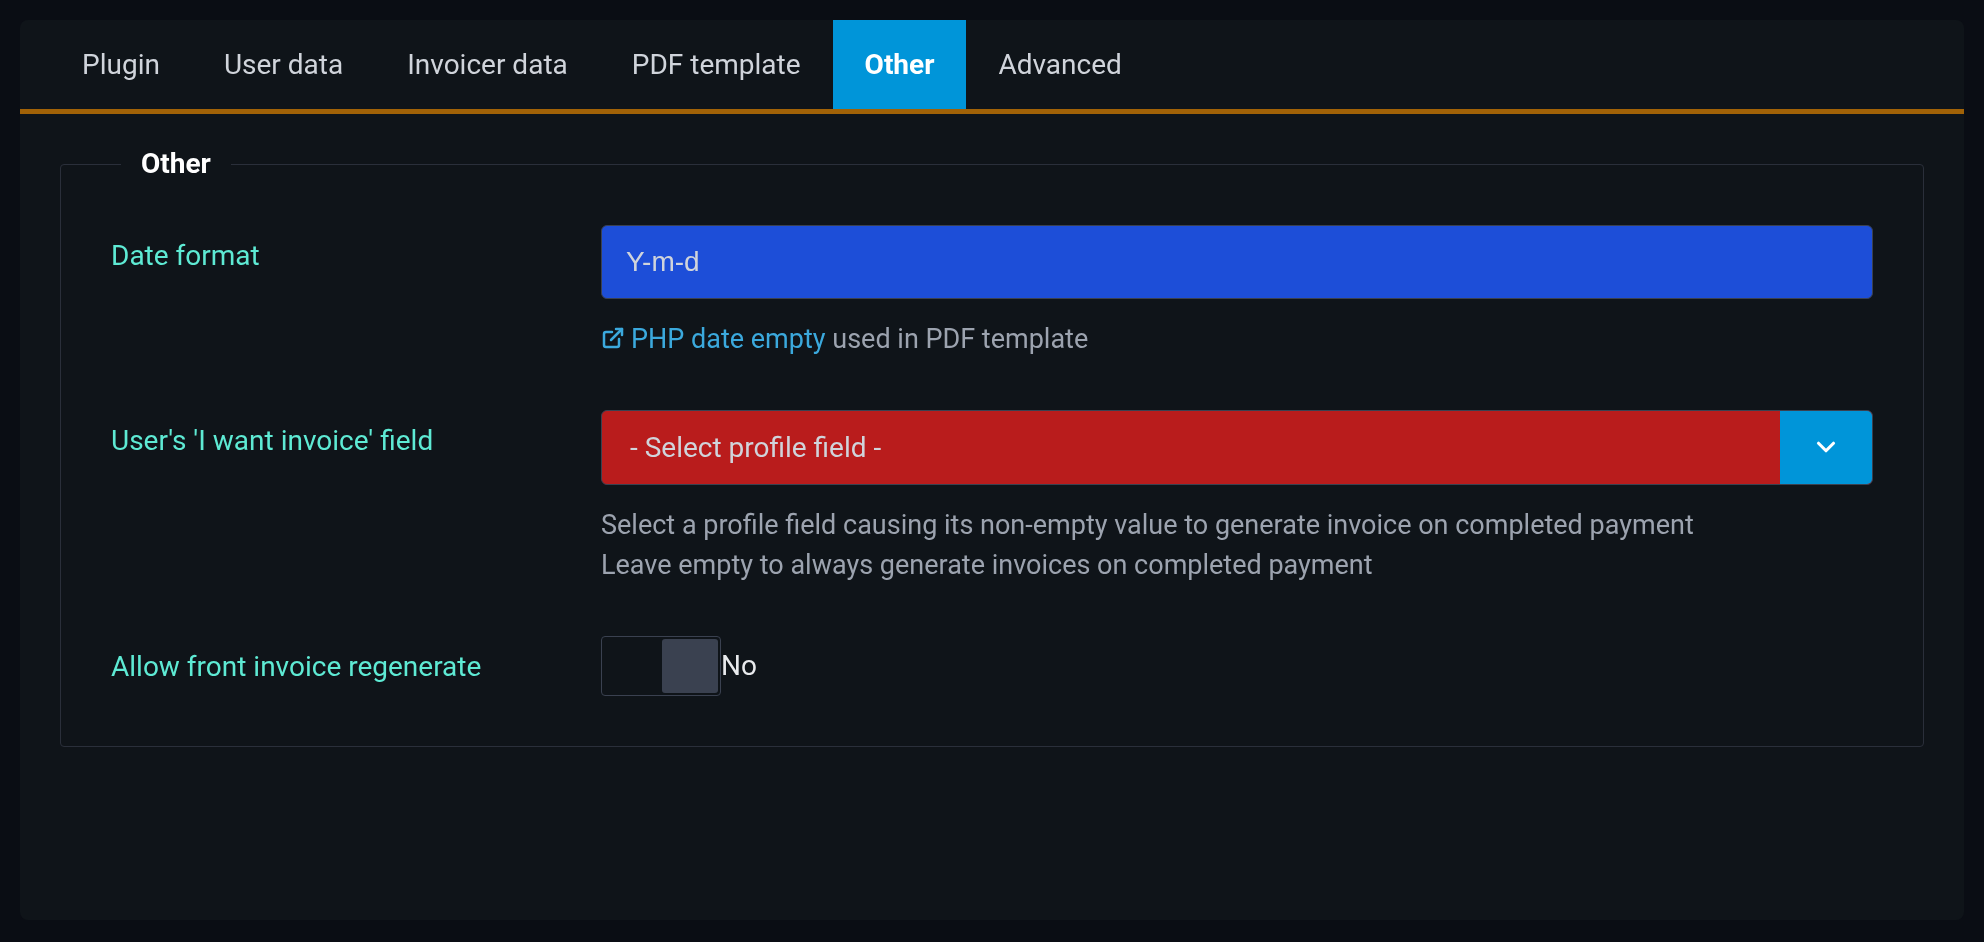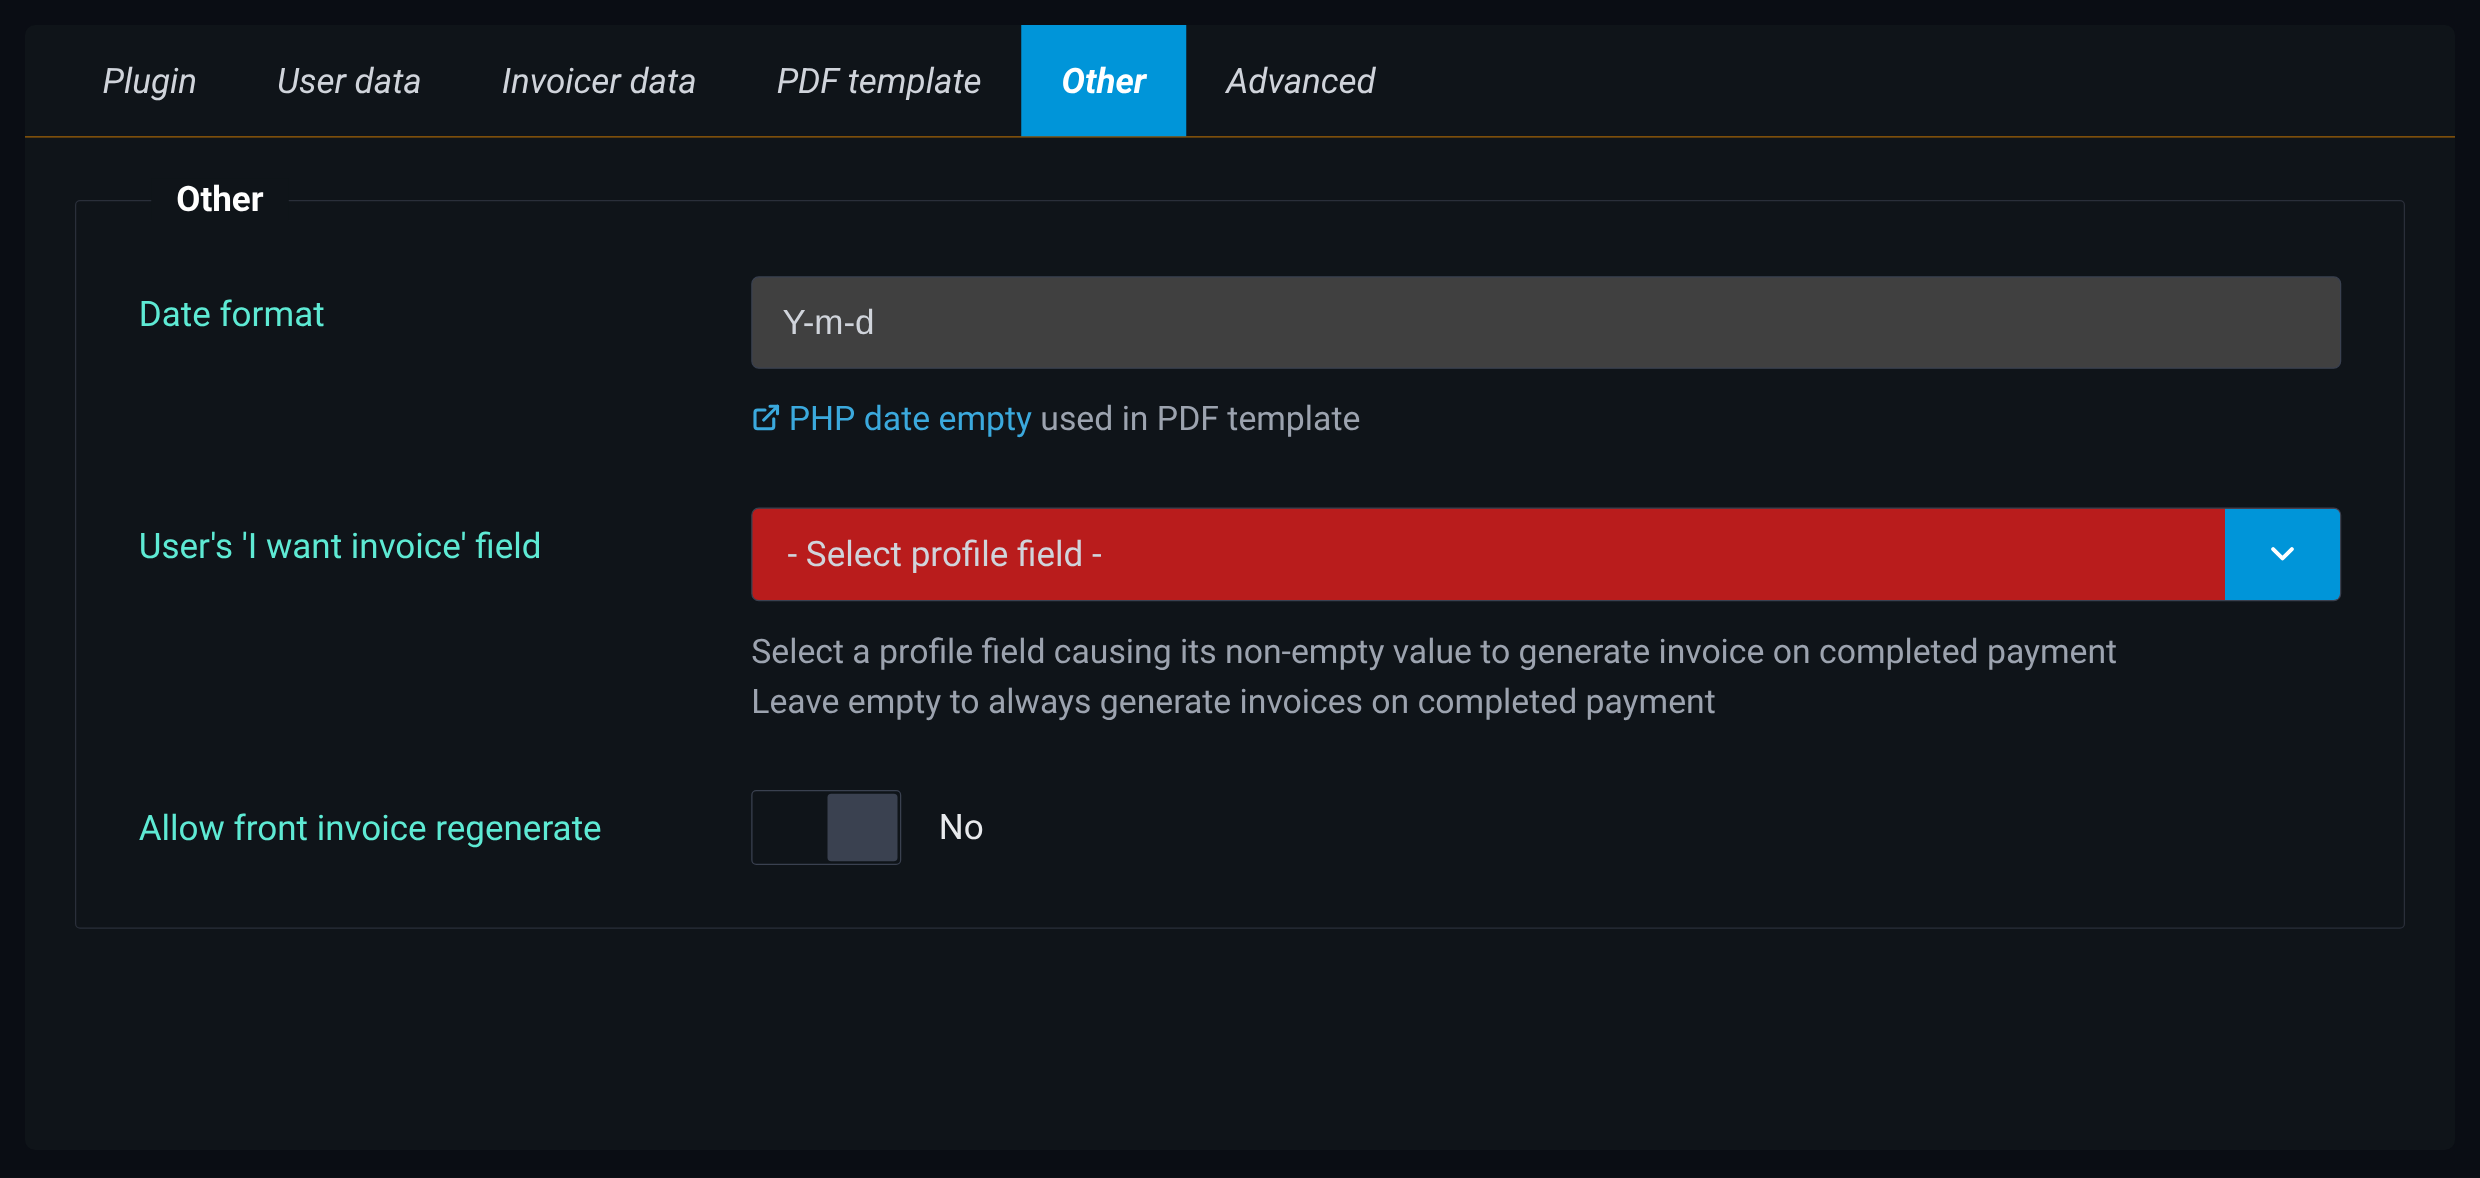--- a/index.html
+++ b/index.html
@@ -21,23 +21,22 @@
 
     .container {
       background-color: #0f1419;
       margin: 20px;
       border-radius: 8px;
       min-height: 900px;
     }
 
     .tabs {
       display: flex;
-      border-bottom: 1px solid #a16207;
+      border-bottom: 5px solid #a16207;
       padding-left: 30px;
-      font-style: italic;
     }
 
     .tab {
       padding: 28px 32px;
       color: #d0d4db;
       cursor: pointer;
       font-weight: 400;
       font-size: 28px;
     }
 
@@ -81,21 +80,21 @@
       font-size: 28px;
       padding-top: 14px;
     }
 
     .form-control-wrap {
       flex: 1;
     }
 
     .text-input {
       width: 100%;
-      background-color: #404040;
+      background-color: #1d4ed8;
       border: 1px solid #3a4150;
       border-radius: 6px;
       padding: 20px 24px;
       color: #d0d4db;
       font-size: 28px;
       outline: none;
     }
 
     .help-text {
       margin-top: 20px;
@@ -137,21 +136,20 @@
       background-color: #0095d9;
       display: flex;
       align-items: center;
       justify-content: center;
       cursor: pointer;
     }
 
     .toggle-row {
       display: flex;
       align-items: center;
-      gap: 30px;
     }
 
     .toggle {
       width: 120px;
       height: 60px;
       background-color: #0f1419;
       border: 1px solid #3a4150;
       border-radius: 4px;
       position: relative;
       cursor: pointer;

